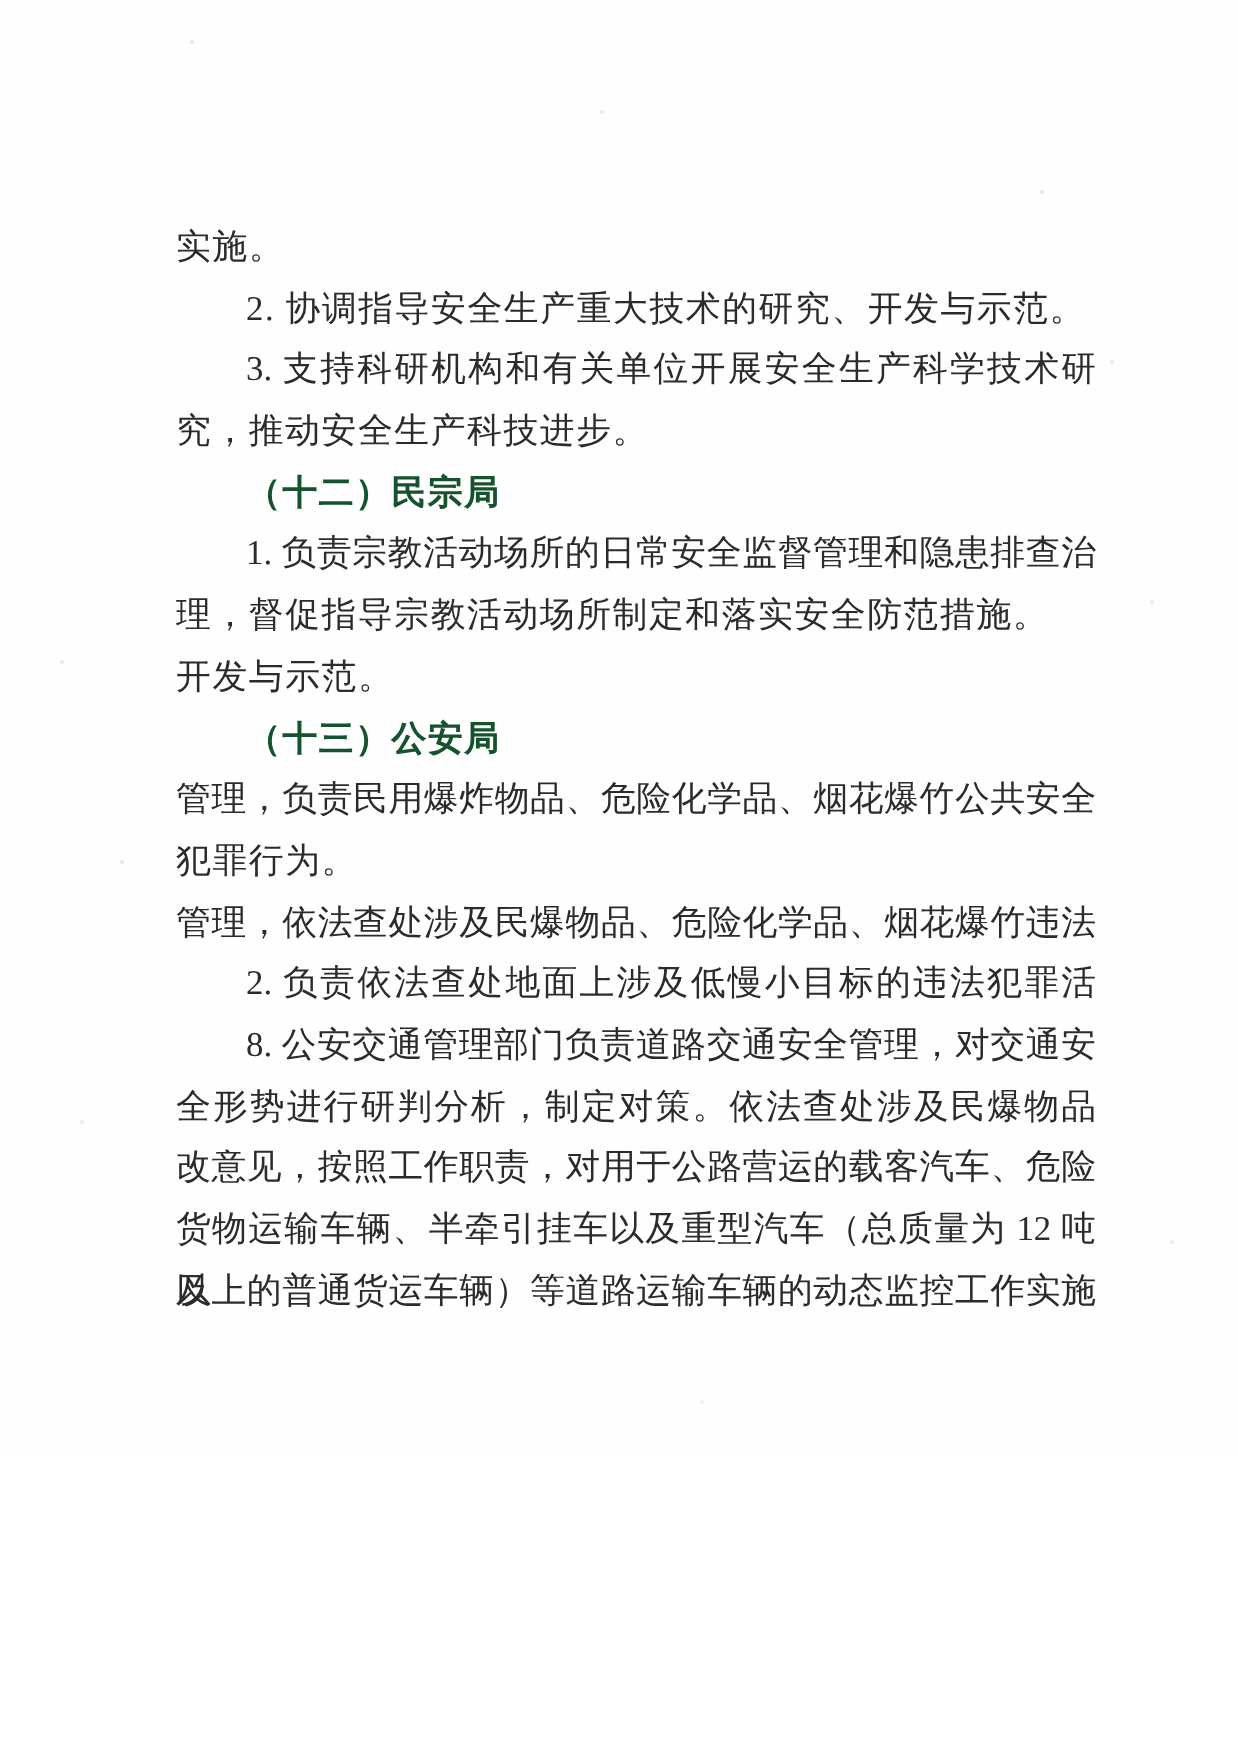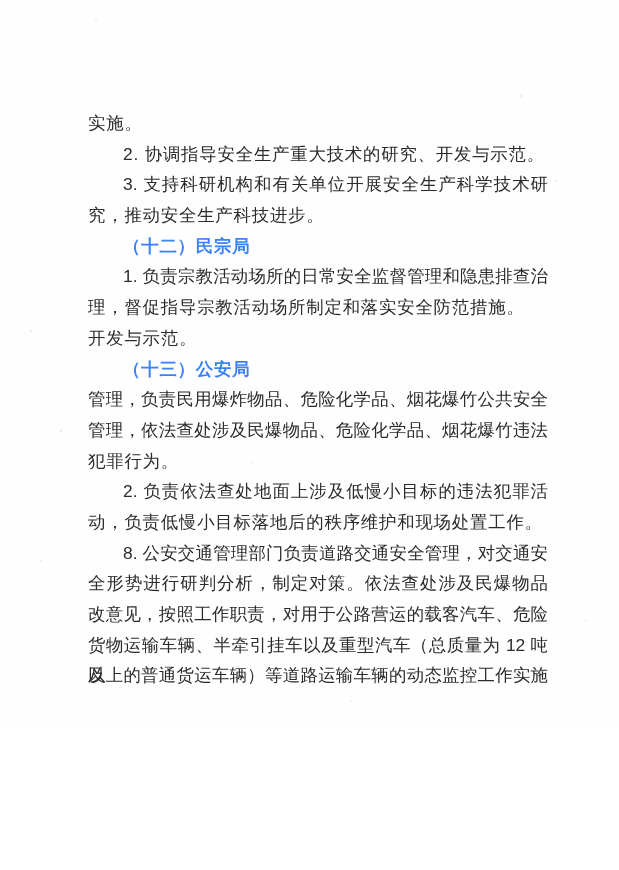--- a/index.html
+++ b/index.html
@@ -6,21 +6,21 @@
     margin: 0;
     padding: 0;
     background: #ffffff;
   }
   .page {
     position: relative;
     width: 619px;
     height: 726px;
     background: #fefefe;
     overflow: hidden;
-    font-family: Liberation Sans, sans-serif;
+    font-family: Liberation Serif, serif;
     color: #2b2b2b;
   }
   
   .noise {
     position: absolute;
     top: 0; left: 0;
     width: 2px; height: 2px;
     background: transparent;
     border-radius: 50%;
     box-shadow:
@@ -58,21 +58,21 @@
     letter-spacing: normal;
     text-align: justify;
     text-align-last: justify;
   }
   .line.indent {
     padding-left: 35px;
   }
   .line.heading {
     padding-left: 35px;
     font-weight: bold;
-    color: #3b82f6;
+    color: #14532d;
   }
   .page-number {
     position: absolute;
     top: 780px;
     right: 94px;
     font-size: 15px;
     letter-spacing: 2px;
     color: #a21caf;
   }
 </style>
@@ -86,24 +86,23 @@
     <div class="line plain">实施。</div>
     <div class="line indent">2. 协调指导安全生产重大技术的研究、开发与示范。</div>
     <div class="line indent fill">3. 支持科研机构和有关单位开展安全生产科学技术研</div>
     <div class="line plain">究，推动安全生产科技进步。</div>
     <div class="line heading">（十二）民宗局</div>
     <div class="line indent fill">1. 负责宗教活动场所的日常安全监督管理和隐患排查治</div>
     <div class="line plain">理，督促指导宗教活动场所制定和落实安全防范措施。</div>
     <div class="line plain">开发与示范。</div>
     <div class="line heading">（十三）公安局</div>
     <div class="line fill">管理，负责民用爆炸物品、危险化学品、烟花爆竹公共安全</div>
+    <div class="line plain">犯罪行为。</div>
     <div class="line fill">管理，依法查处涉及民爆物品、危险化学品、烟花爆竹违法</div>
-    <div class="line plain">犯罪行为。</div>
     <div class="line indent fill">2. 负责依法查处地面上涉及低慢小目标的违法犯罪活</div>
-    <div class="line plain">动，负责低慢小目标落地后的秩序维护和现场处置工作。</div>
     <div class="line indent fill">8. 公安交通管理部门负责道路交通安全管理，对交通安</div>
     <div class="line fill">全形势进行研判分析，制定对策。依法查处涉及民爆物品</div>
     <div class="line fill">改意见，按照工作职责，对用于公路营运的载客汽车、危险</div>
     <div class="line fill">货物运输车辆、半牵引挂车以及重型汽车（总质量为 12 吨及</div>
     <div class="line fill">以上的普通货运车辆）等道路运输车辆的动态监控工作实施</div>
   </div>
 
   <div class="page-number">— 11 —</div>
 </div>
 

